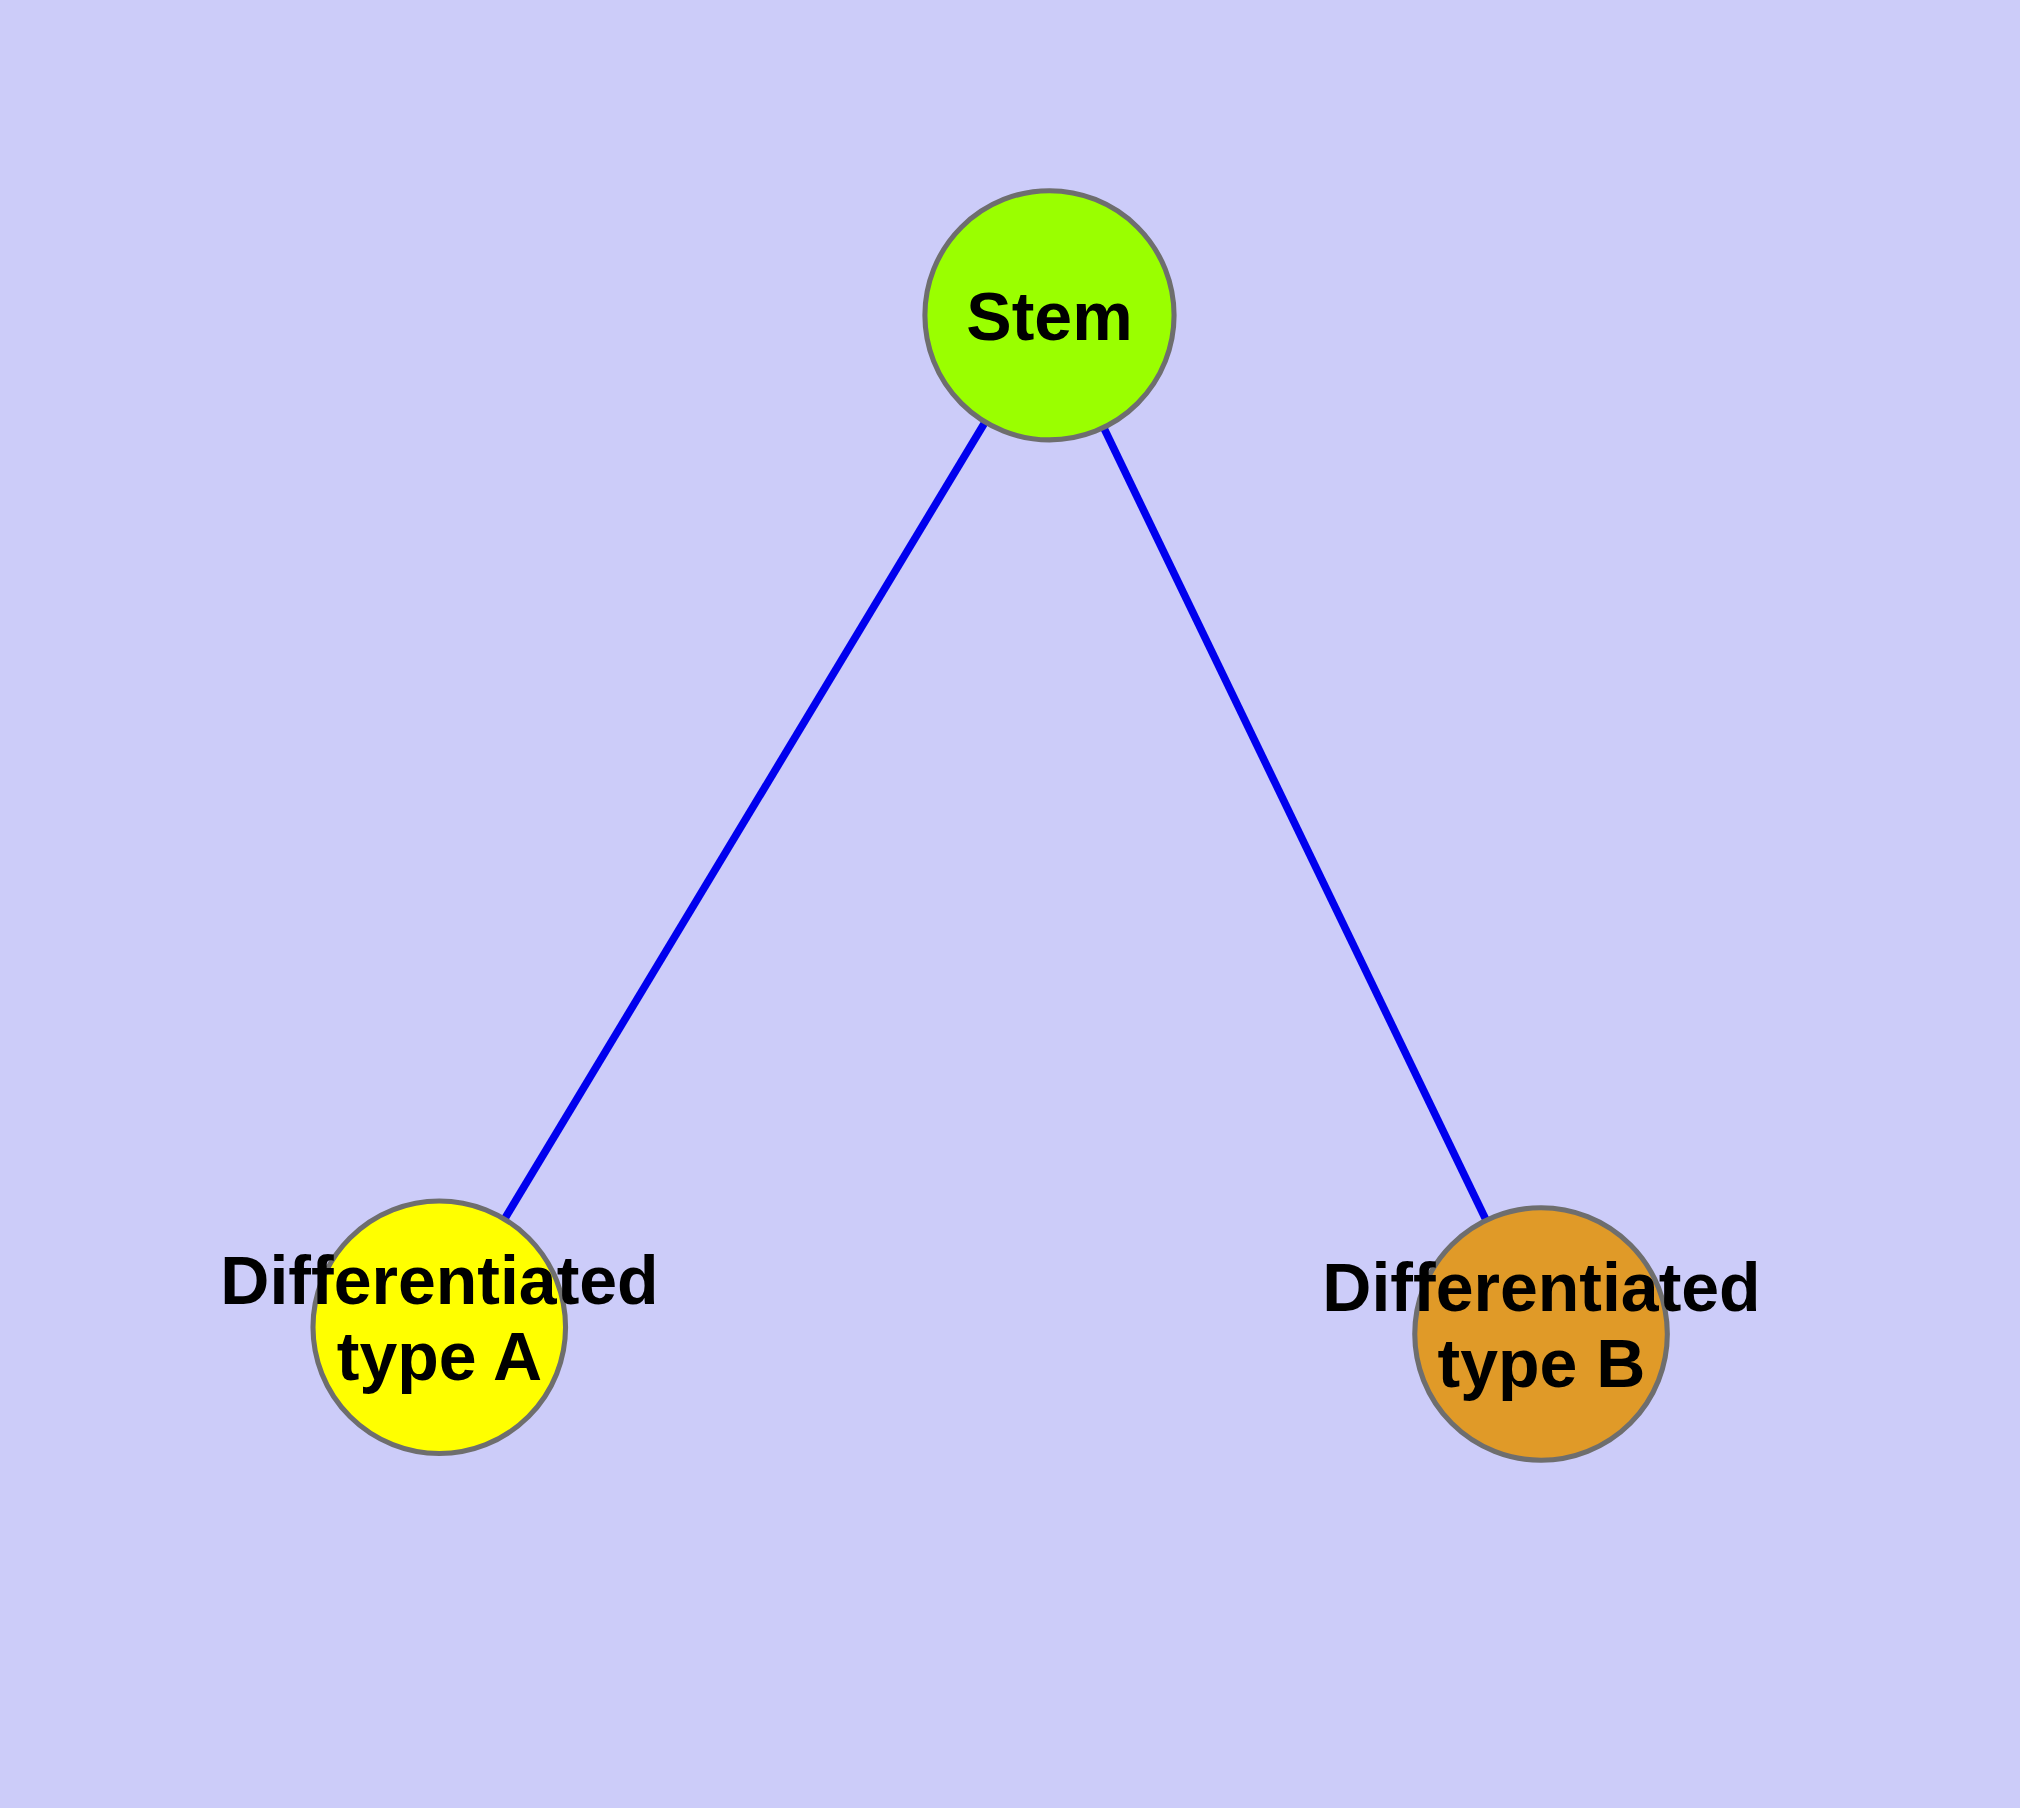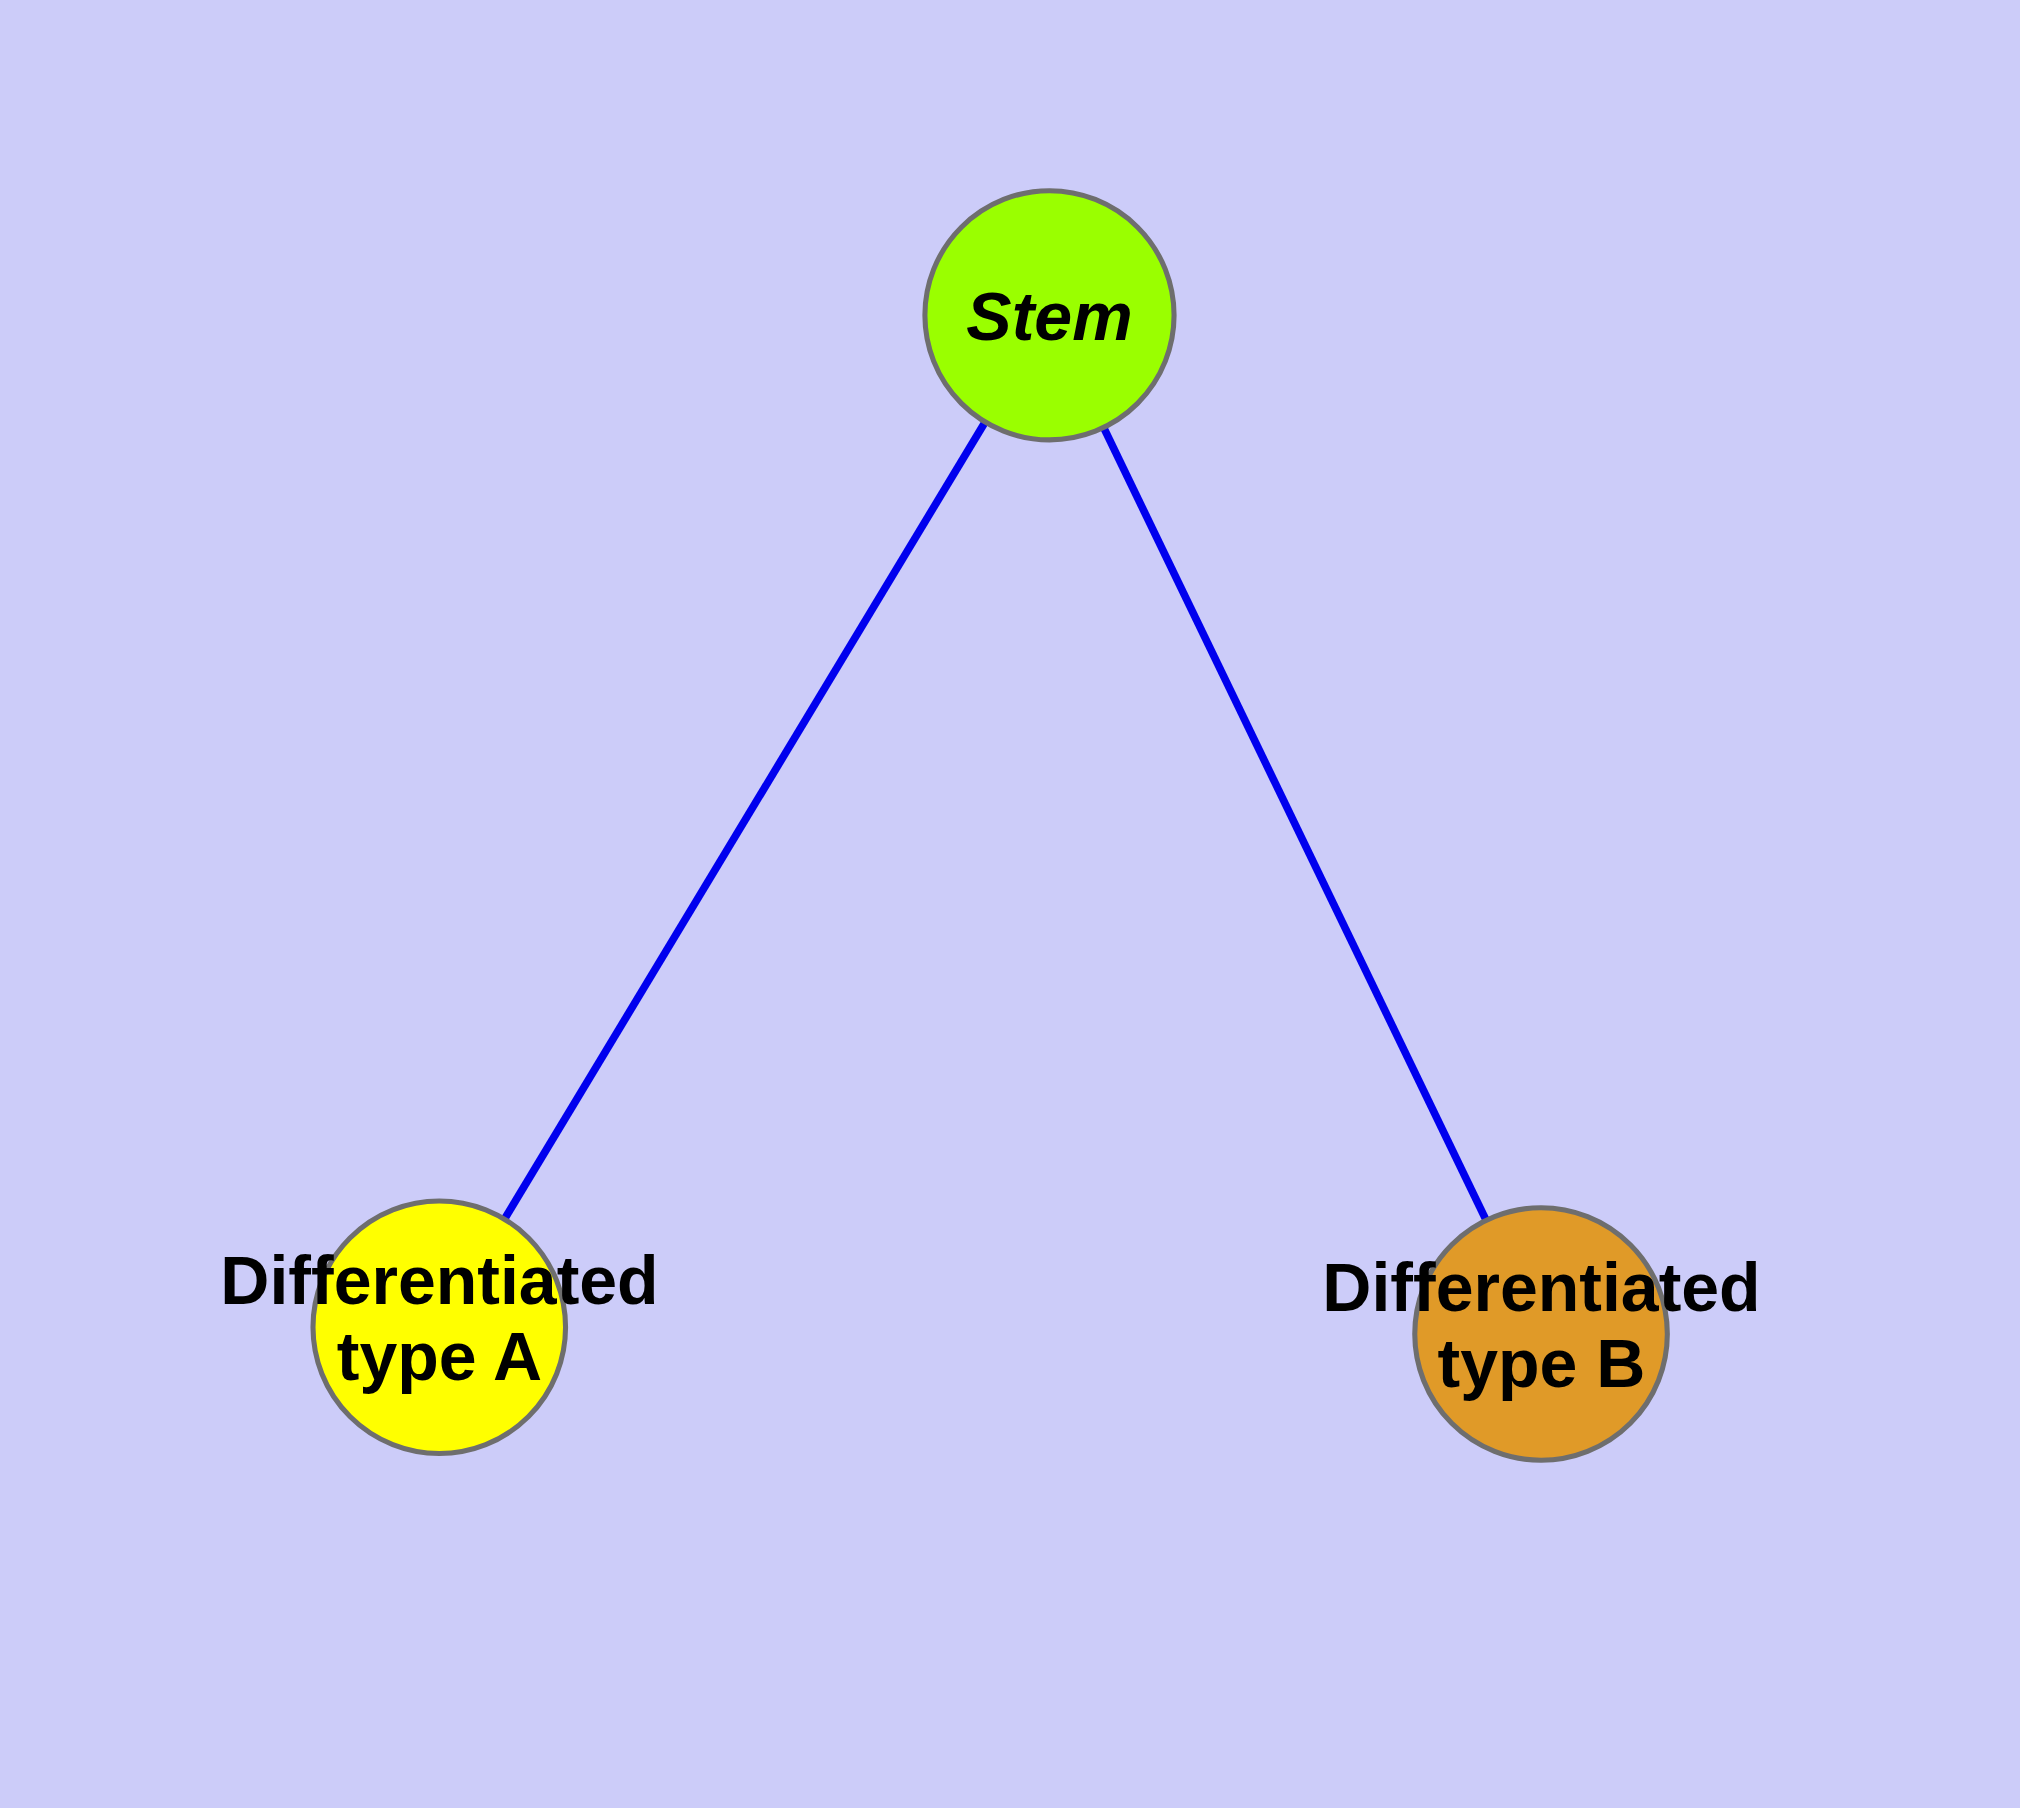--- a/index.html
+++ b/index.html
@@ -38,21 +38,20 @@
     text-align: center;
     white-space: pre;
     line-height: 1.12;
     pointer-events: none;
   }
   #label-stem {
     left: 795px;
     top: 278px;
     width: 509px;
     font-size: 68px;
-    font-style: italic;
   }
   #label-diff-a {
     left: 185px;
     top: 1242px;
     width: 509px;
     font-size: 68px;
   }
   #label-diff-b {
     left: 1287px;
     top: 1249px;

